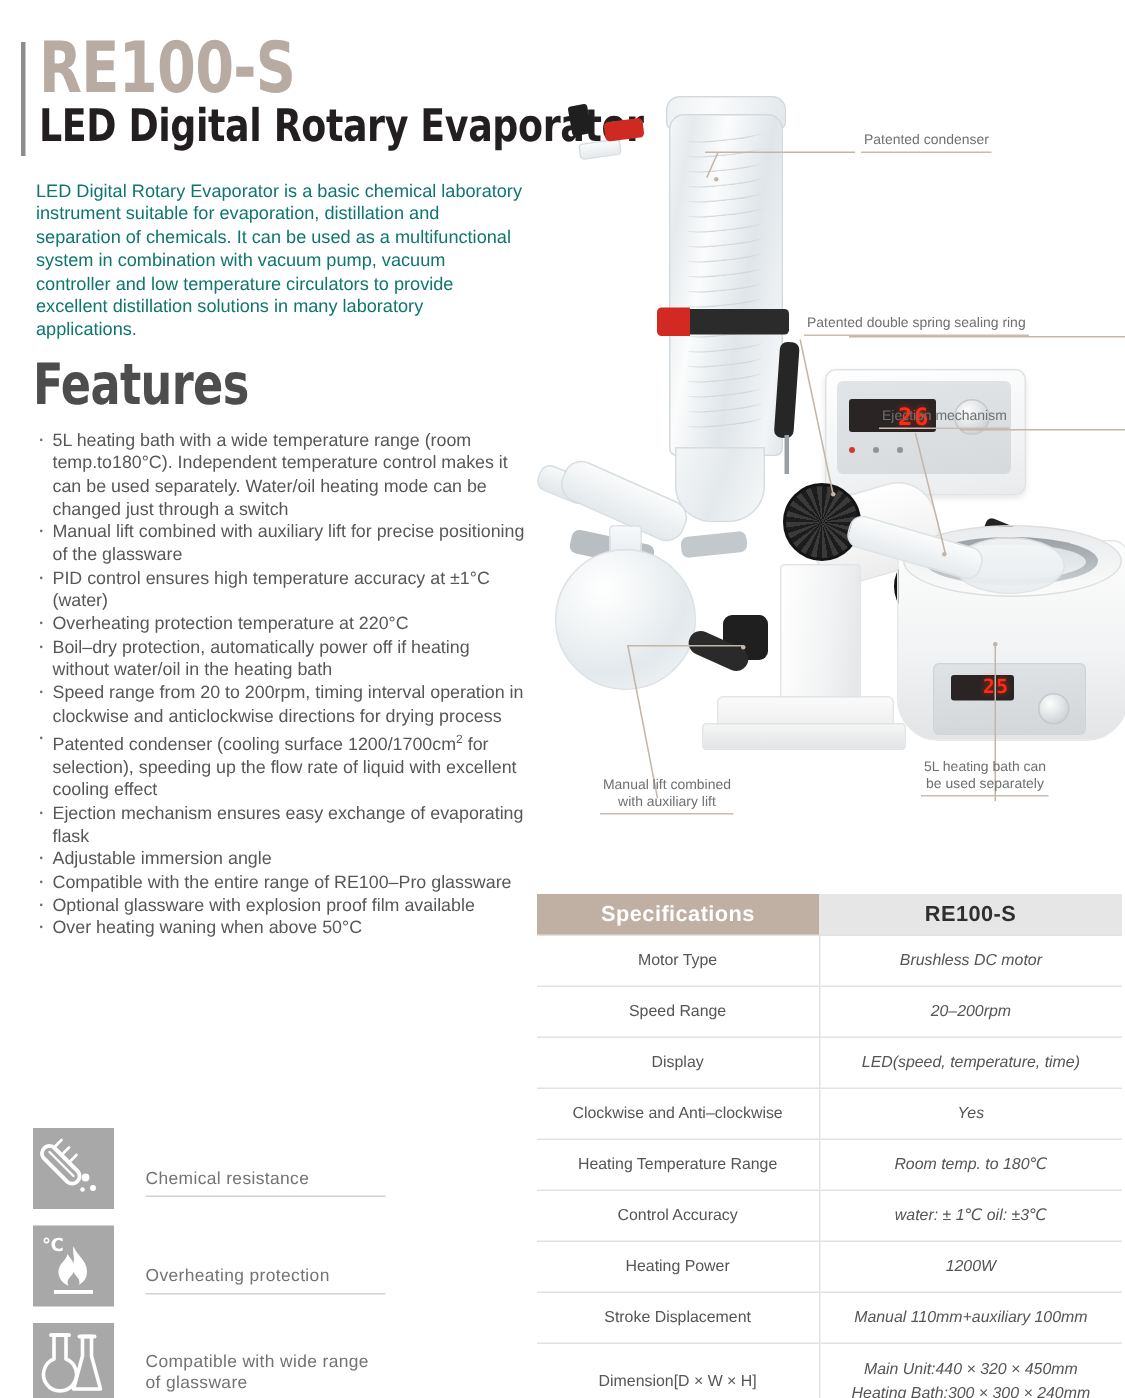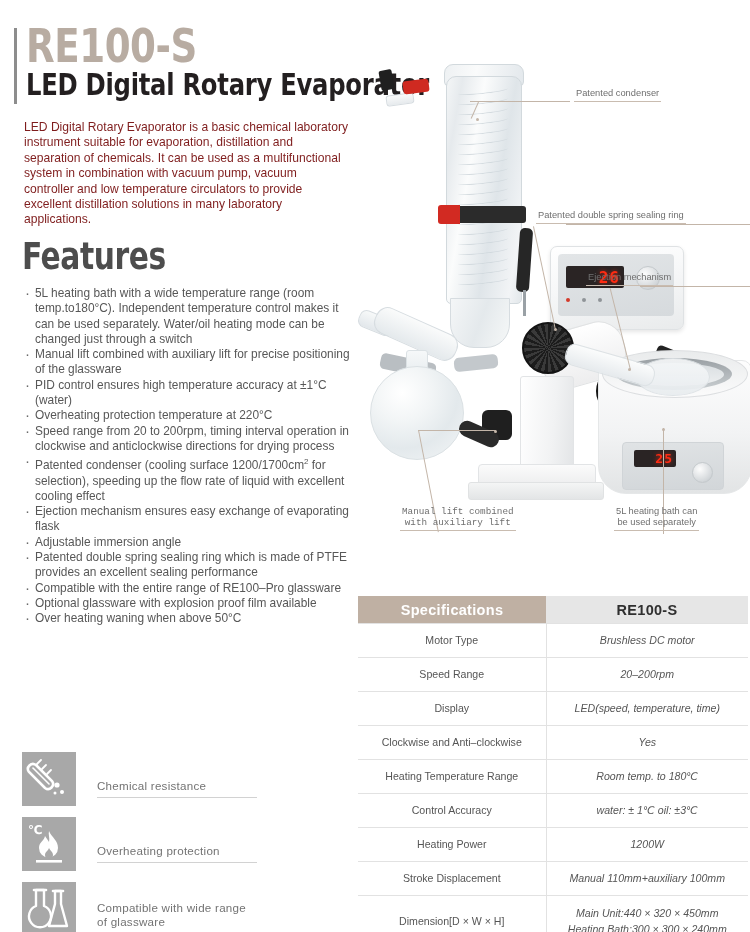--- a/index.html
+++ b/index.html
@@ -29,21 +29,21 @@
     font-family:"DejaVu Sans Condensed","Liberation Sans",sans-serif;
     font-size:30px;line-height:1.0;font-weight:bold;
     color:#231f20;letter-spacing:-0.3px;margin-top:3px;
     transform:scaleX(0.9);transform-origin:left center;
     white-space:nowrap;
   }
 
   
   .intro{
     position:absolute;left:24px;top:120px;width:324px;
-    font-size:12.1px;line-height:15.4px;color:#7f1d1d;
+    font-size:12.1px;line-height:15.4px;color:#0f766e;
   }
 
   
   .features-heading{
     position:absolute;left:22px;top:234px;
     font-family:"DejaVu Sans Condensed","Liberation Sans",sans-serif;
     font-size:38px;font-weight:bold;color:#4d4d4d;
     letter-spacing:-0.5px;
     transform:scaleX(0.87);transform-origin:left center;
   }
@@ -329,25 +329,25 @@
   </div>
 
   <div class="intro">LED Digital Rotary Evaporator is a basic chemical laboratory instrument suitable for evaporation, distillation and separation of chemicals. It can be used as a multifunctional system in combination with vacuum pump, vacuum controller and low temperature circulators to provide excellent distillation solutions in many laboratory applications.</div>
 
   <div class="features-heading">Features</div>
   <ul class="feature-list">
     <li>5L heating bath with a wide temperature range (room temp.to180°C). Independent temperature control makes it can be used separately. Water/oil heating mode can be changed just through a switch</li>
     <li>Manual lift combined with auxiliary lift for precise positioning of the glassware</li>
     <li>PID control ensures high temperature accuracy at ±1°C (water)</li>
     <li>Overheating protection temperature at 220°C</li>
+    <li>Boil–dry protection, automatically power off if heating without water/oil in the heating bath</li>
     <li>Speed range from 20 to 200rpm, timing interval operation in clockwise and anticlockwise directions for drying process</li>
     <li><span>Patented condenser (cooling surface 1200/1700cm</span><sup>2</sup><span> for selection), speeding up the flow rate of liquid with excellent cooling effect</span></li>
     <li>Ejection mechanism ensures easy exchange of evaporating flask</li>
     <li>Adjustable immersion angle</li>
-    <li>Patented double spring sealing ring which is made of PTFE provides an excellent sealing performance</li>
     <li>Compatible with the entire range of RE100–Pro glassware</li>
     <li>Optional glassware with explosion proof film available</li>
     <li>Over heating waning when above 50°C</li>
   </ul>
 
   <div class="badges">
 
     <div class="badge">
       <div class="badge-icon">
         <svg viewBox="0 0 54 54">
@@ -492,21 +492,21 @@
 
       <div class="callout" style="left:216px;top:30px;">
         <span class="co-label">Patented condenser</span>
       </div>
       <div class="callout" style="left:178px;top:152px;">
         <span class="co-label">Patented double spring sealing ring</span>
       </div>
       <div class="callout" style="left:228px;top:214px;">
         <span class="co-label">Ejection mechanism</span>
       </div>
-      <div class="callout centered" style="left:42px;top:448px;font-family:Liberation Mono, monospace;">
+      <div class="callout centered" style="left:42px;top:460px;">
         <span class="co-label">
           <span>Manual lift combined</span><br>
           <span>with auxiliary lift</span>
         </span>
       </div>
       <div class="callout centered" style="left:256px;top:448px;">
         <span class="co-label">
           <span>5L heating bath can</span><br>
           <span>be used separately</span>
         </span>

